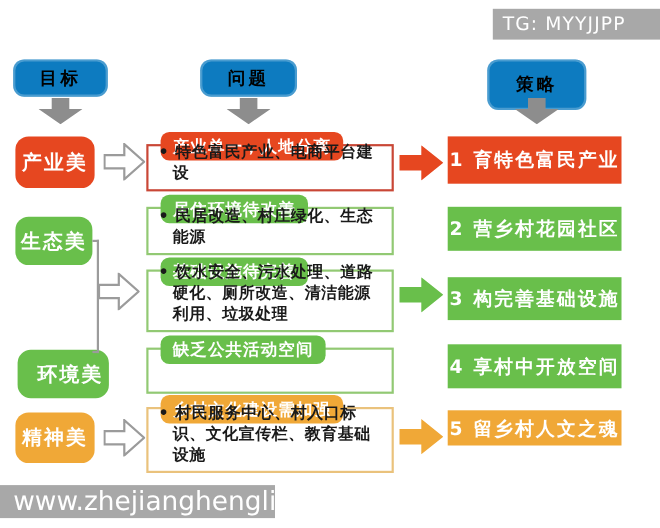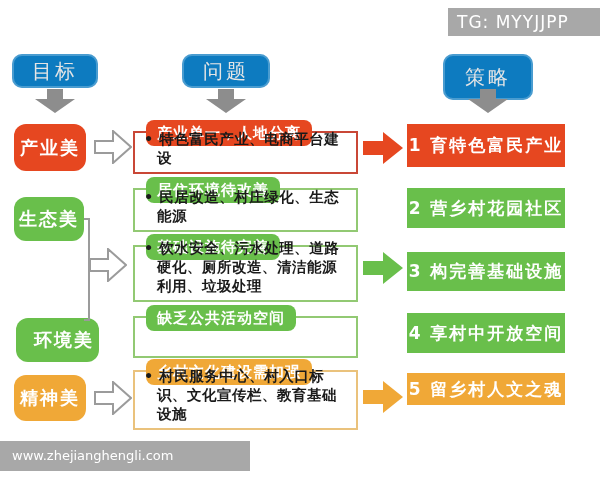--- a/index.html
+++ b/index.html
@@ -8,21 +8,21 @@
     font-family:"DejaVu Sans","Liberation Sans",sans-serif;
   }
   .abs{position:absolute;}
   
   .tg{
     background:#a8a8a8;color:#fff;font-size:17px;line-height:28px;
     padding-left:9px;letter-spacing:1px;
   }
   
   .colhead{
-    background:#0d7bc0;color:#e5e5e5;font-weight:normal;font-size:20px;
+    background:#0d7bc0;color:#000000;font-weight:bold;font-size:16px;
     border-radius:10px;display:flex;align-items:center;justify-content:center;
     letter-spacing:3px;box-shadow:inset 0 0 0 2px rgba(255,255,255,.25);
   }
   
   .goal{
     color:#fff;font-weight:bold;font-size:18px;border-radius:12px;
     display:flex;align-items:center;justify-content:center;letter-spacing:2px;
   }
   .bg-red{background:#e64720;}
   .bg-green{background:#69bf4b;}
@@ -44,21 +44,21 @@
   }
   
   .strat{
     color:#fff;font-weight:bold;font-size:17px;border-radius:0;
     display:flex;align-items:center;justify-content:center;letter-spacing:2px;
   }
   
   .line{background:#9b9b9b;}
   
   .wm{
-    background:#a8a8a8;color:#fff;font-size:13px;line-height:30px;padding-left:12px;
+    background:#a8a8a8;color:#fff;font-size:24px;line-height:30px;padding-left:12px;
   }
 </style>
 </head>
 <body>
 
 <div id="canvas">
 
   <div class="abs tg" style="left:448px;top:8px;width:152px;height:28px;">TG: MYYJJPP</div>
 
   <div class="abs colhead" style="left:12px;top:54px;width:86px;height:34px;">目标</div>

